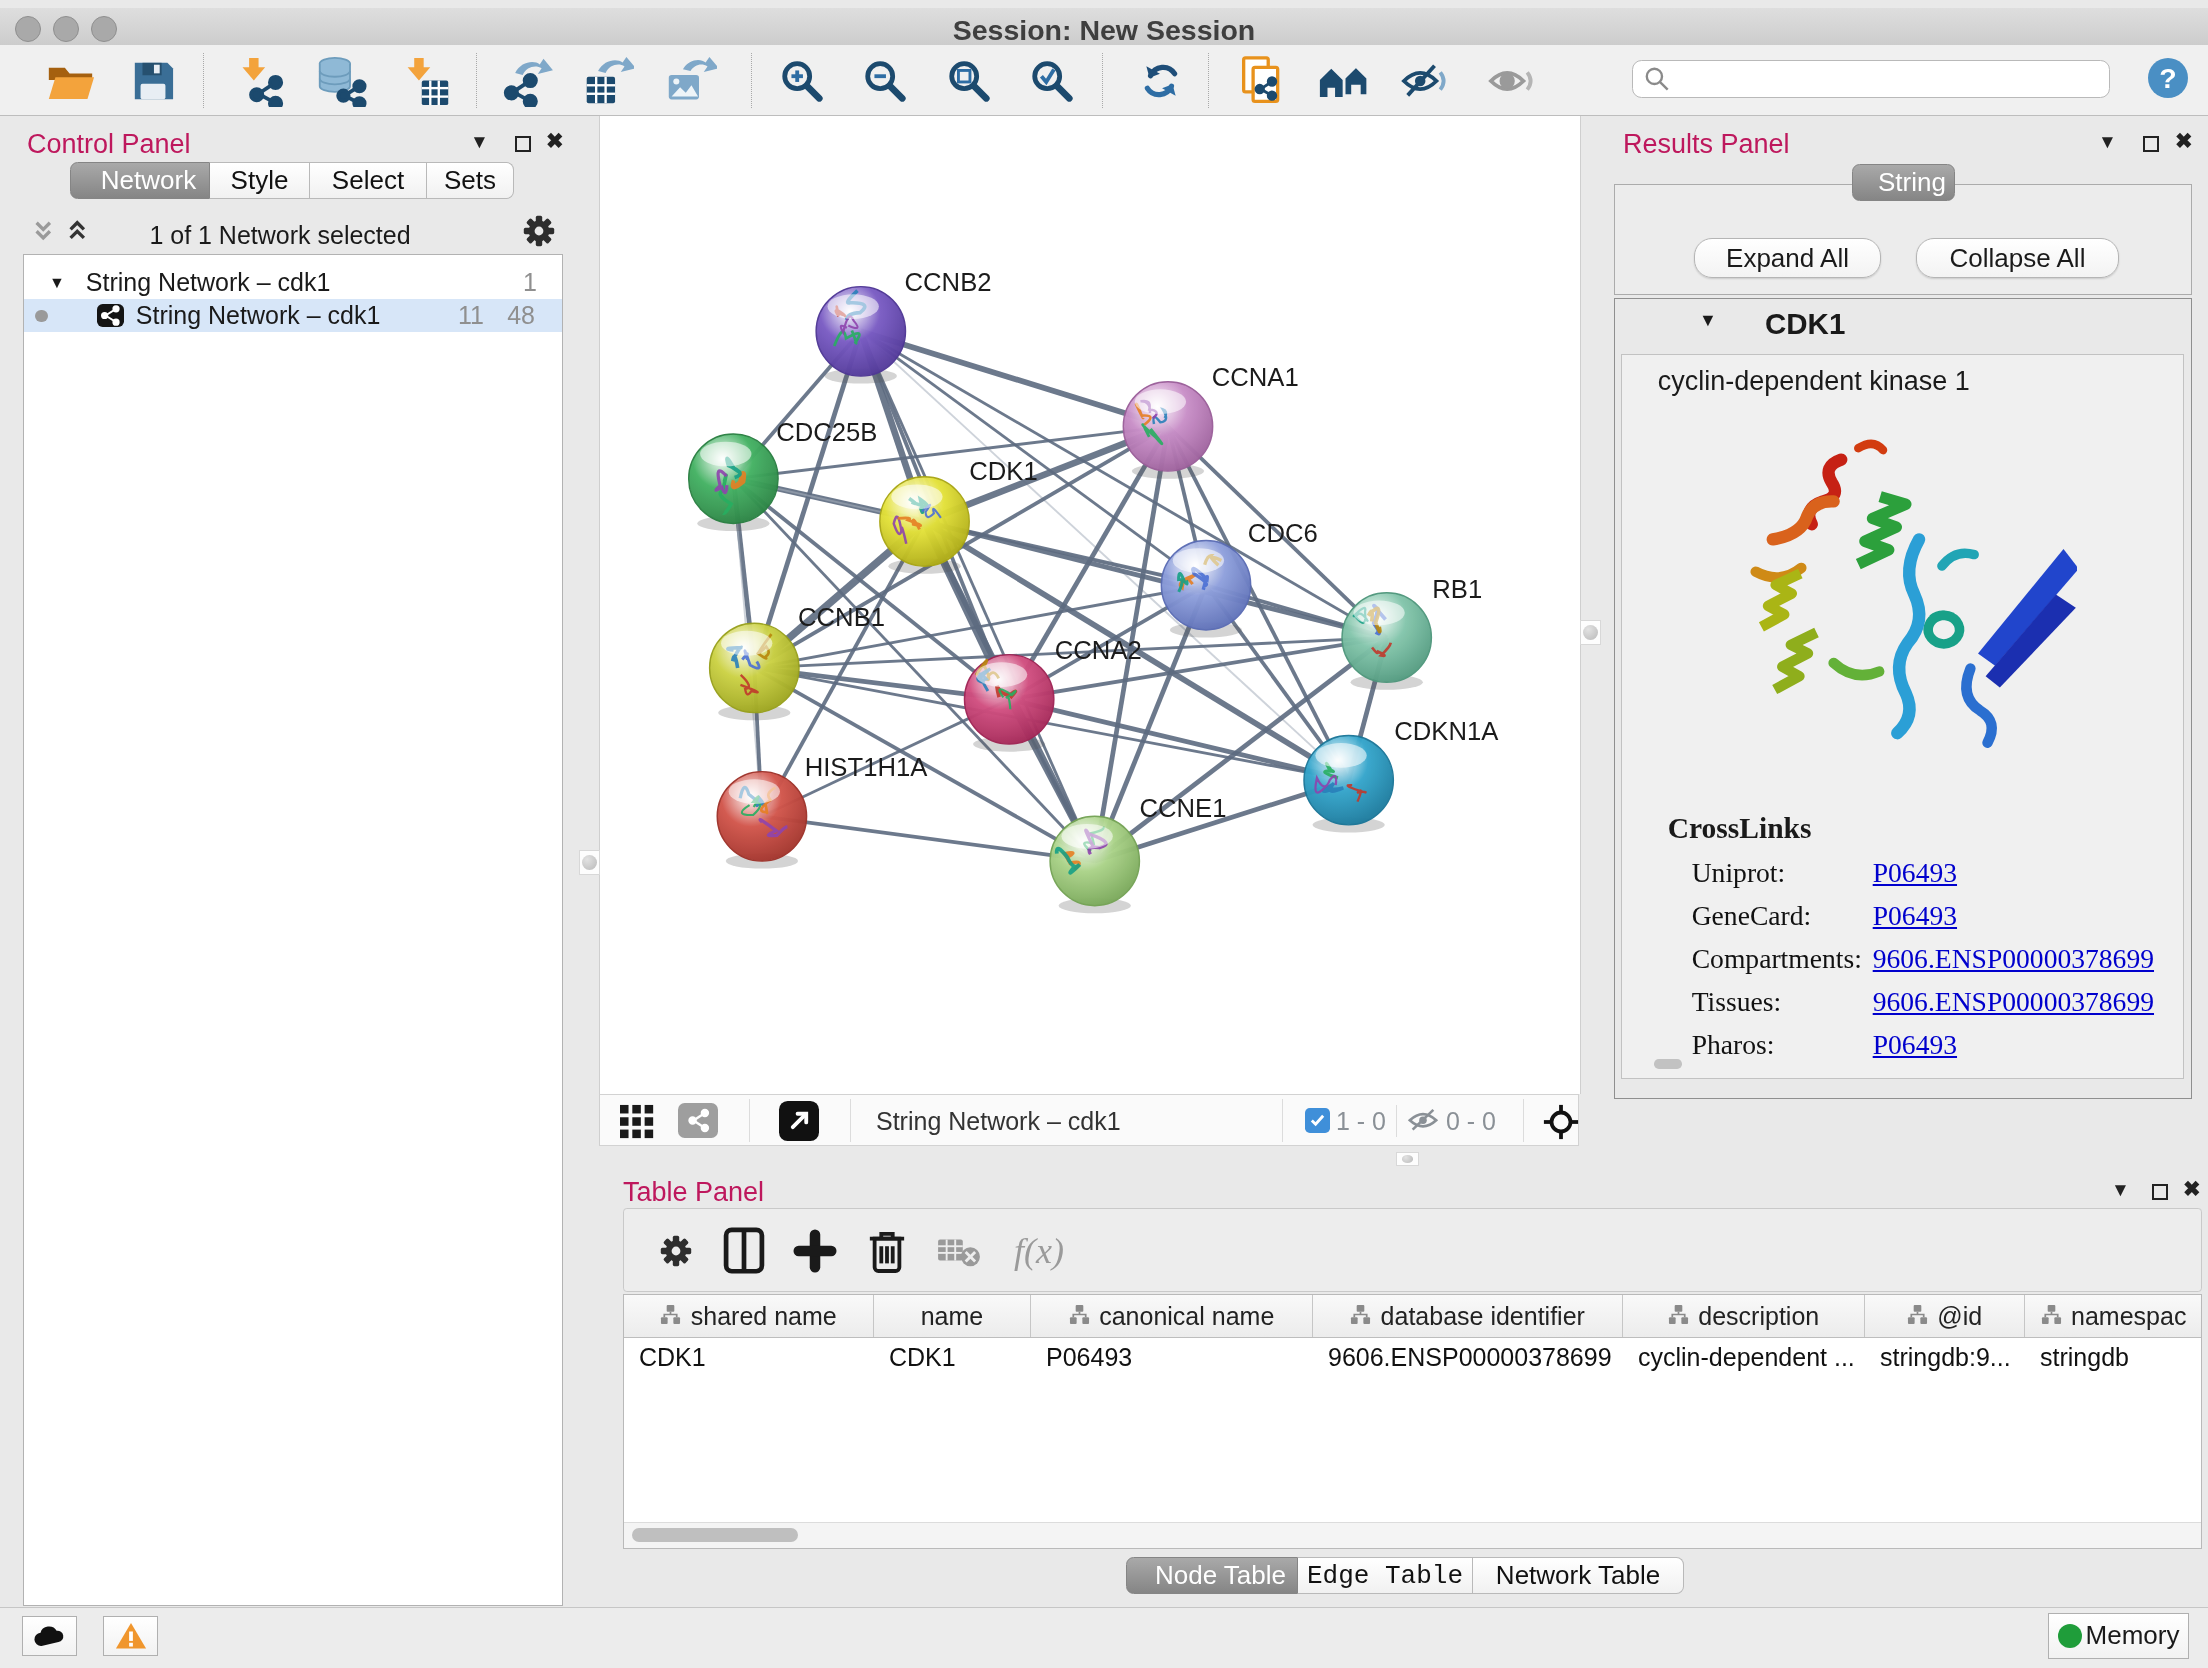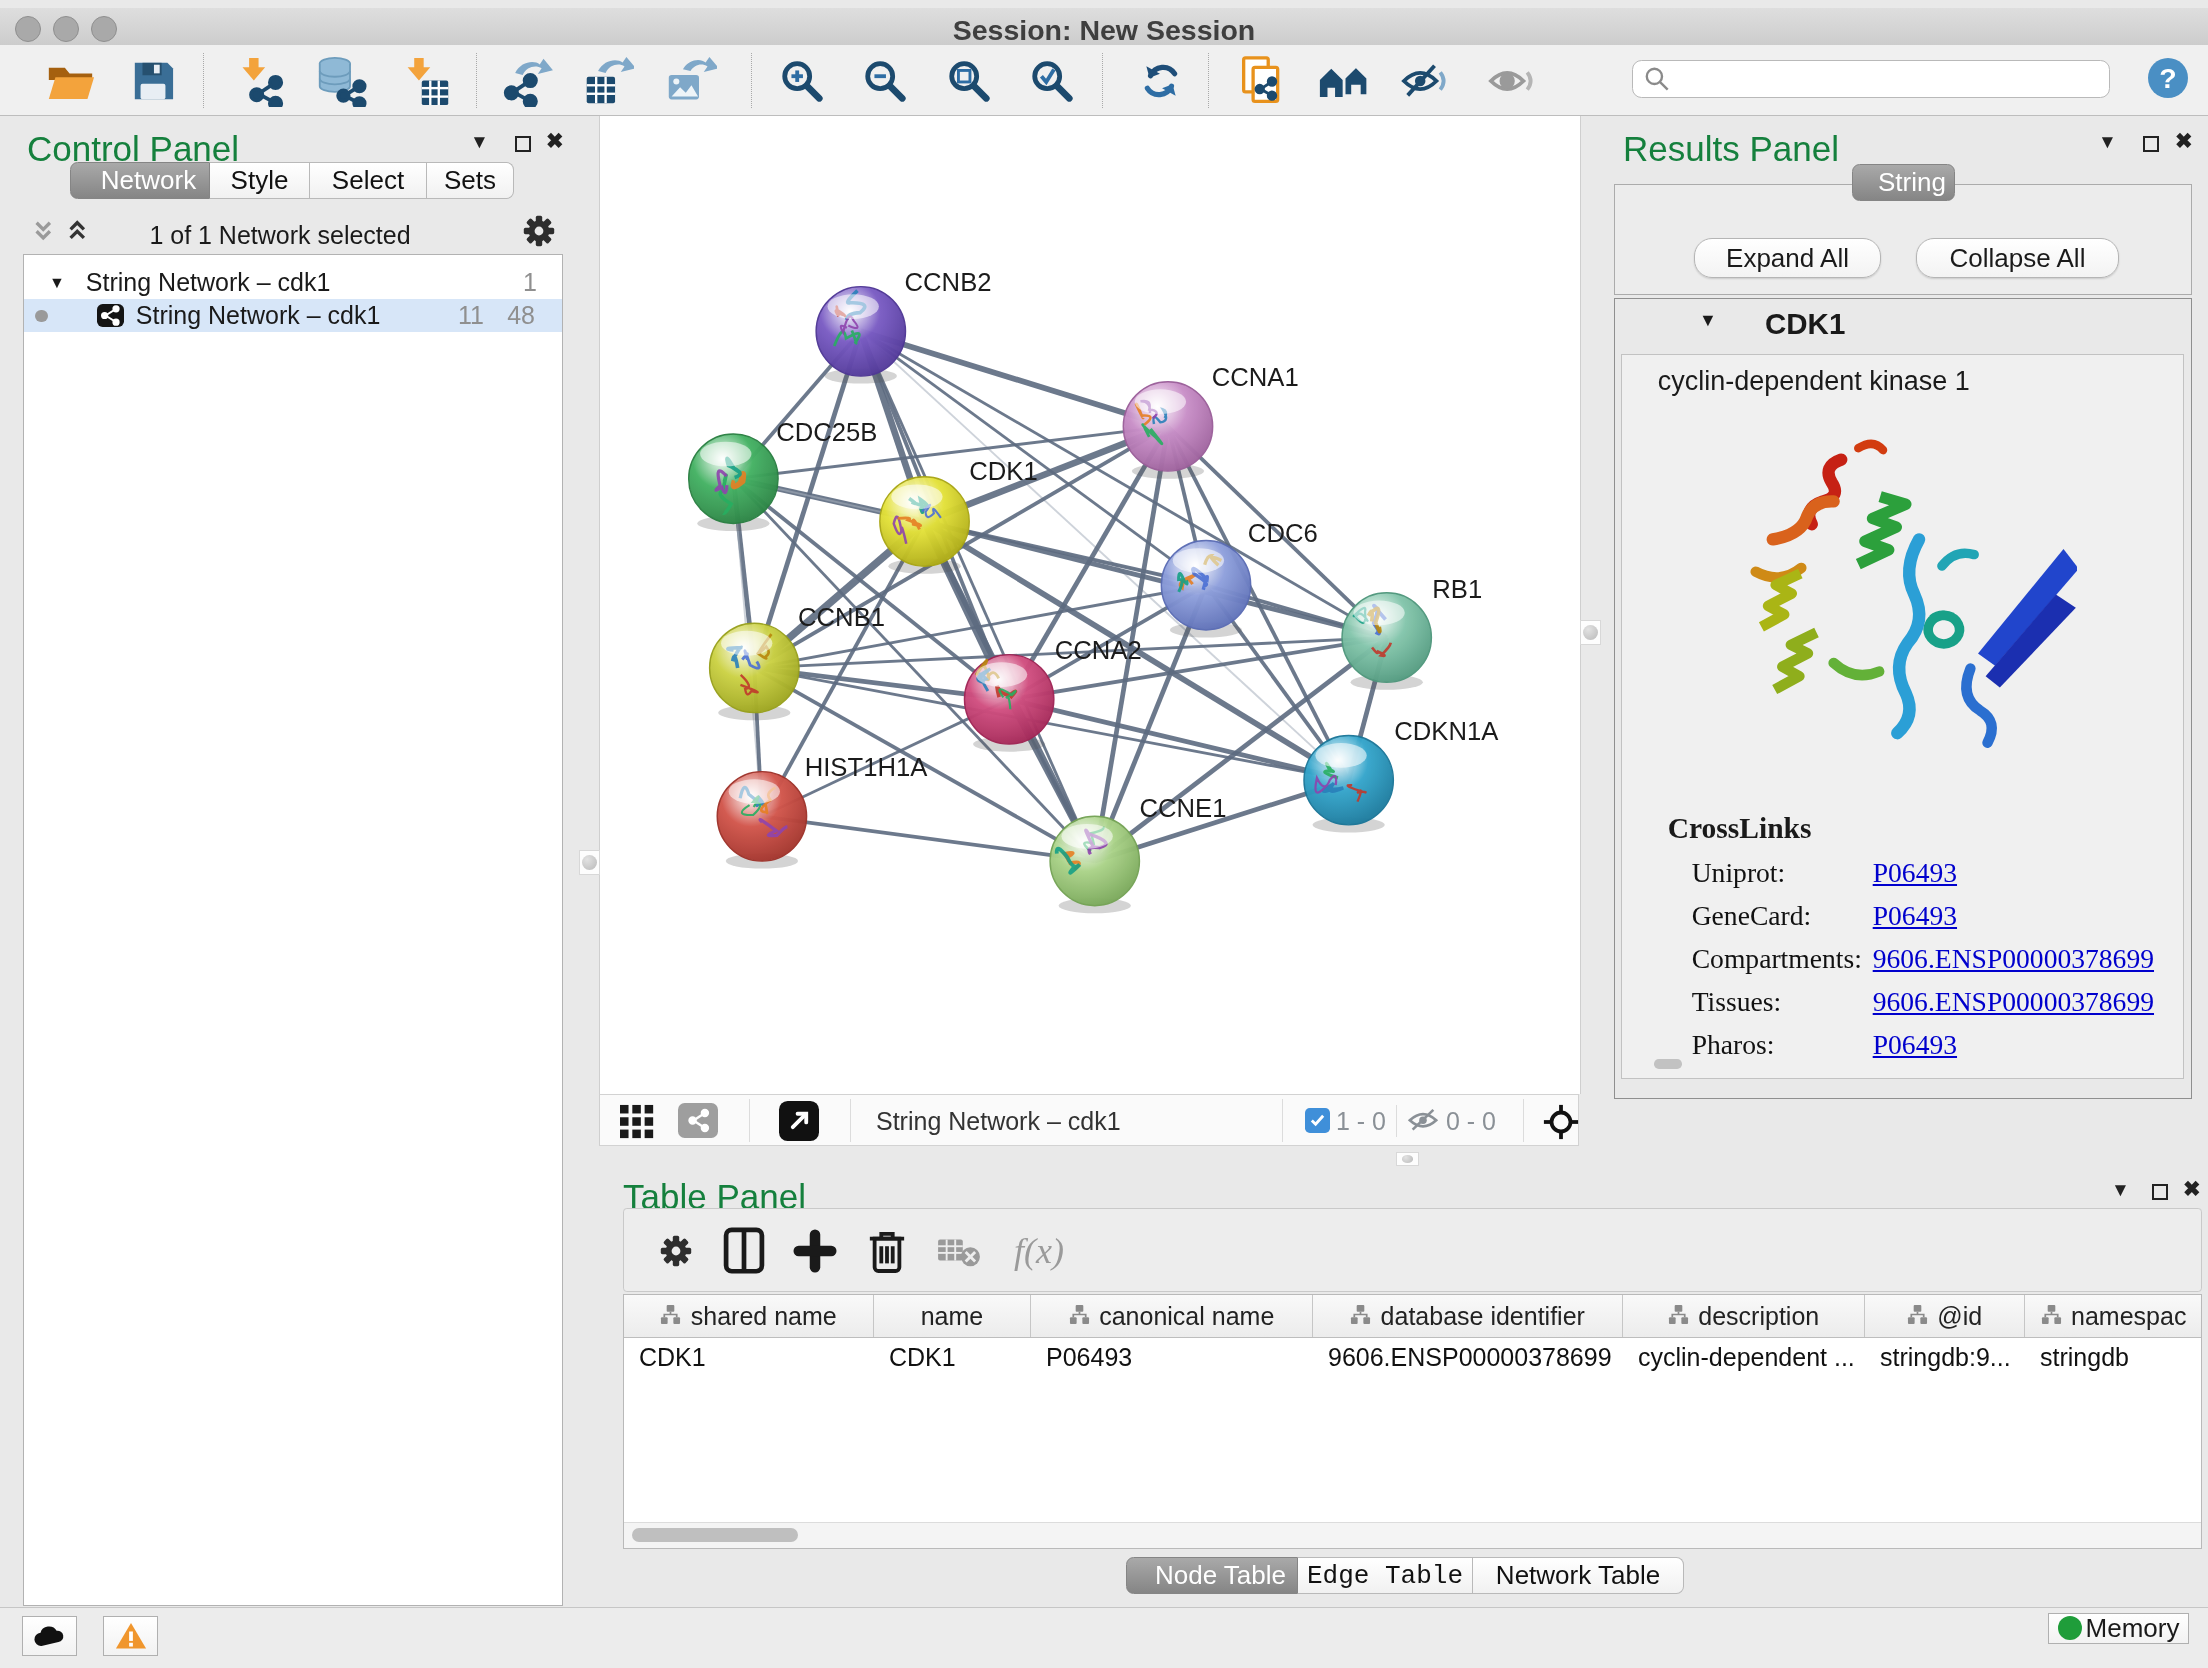--- a/index.html
+++ b/index.html
@@ -19,21 +19,21 @@
   .tsep{position:absolute;top:7.6px;height:55px;border-left:1.9px dotted #a9a9a9;}
   .ticon{position:absolute;top:9.5px;width:55px;height:53px;display:flex;
     align-items:center;justify-content:center;cursor:pointer;}
   #searchbox{position:absolute;left:1632px;top:15px;width:478px;height:38px;background:#fff;
     border:1.9px solid #b9b9b9;border-radius:9.5px;display:flex;align-items:center;box-sizing:border-box;}
   #searchbox input{border:none;outline:none;font-size:25px;flex:1;background:transparent;
     font-family:"Liberation Sans",sans-serif;}
   #helpbtn{position:absolute;left:2148px;top:13.3px;width:40px;height:40px;border-radius:50%;
     background:#4a8fc4;color:#fff;font-size:28.5px;font-weight:bold;text-align:center;line-height:40px;cursor:pointer;}
   
-  .ptitle{font-size:35px;color:#15803d;}
+  .ptitle{font-size:27px;color:#be185d;}
   .pctl{position:absolute;font-size:21px;color:#222;cursor:pointer;}
   .sq{display:inline-block;width:16px;height:16px;border:2.4px solid #222;box-sizing:border-box;}
   .tabs{position:absolute;display:flex;}
   .tab{height:37px;border:1px solid #b9b9b9;border-left:none;background:linear-gradient(#ffffff,#f1f1f1);
     color:#111;font-size:26px;display:flex;align-items:center;justify-content:center;cursor:pointer;box-sizing:border-box;}
   .tab:first-child{border-left:1px solid #b9b9b9;border-radius:7.6px 0 0 7.6px;}
   .tab:last-child{border-radius:0 7.6px 7.6px 0;}
   .tab.sel{background:linear-gradient(#a9a9a9,#858585);color:#fff;border-color:#858585;padding-left:17px;}
   .tab.single{border-radius:7.6px;border-left:1px solid #858585;}
   
@@ -891,20 +891,20 @@
           <path d="M9 24 a7 7 0 0 1 -1-14 a9 8 0 0 1 17-2 a6 6 0 0 1 2 12 z" fill="#111"></path>
         </svg>
     </div>
     <div class="sbtn" style="left:103px;top:7.6px;width:55px;height:40px">
       <svg width="32" height="28.5" viewBox="0 0 34 30">
           <path d="M17 2 L33 29 H1 Z" fill="#f0962d"></path>
           <rect x="15" y="11" width="4" height="10" fill="#fff"></rect>
           <rect x="15" y="23" width="4" height="4" fill="#fff"></rect>
         </svg>
     </div>
-    <div class="sbtn" style="left:2048px;top:4.8px;width:141px;height:31px;gap:4px">
+    <div class="sbtn" style="left:2048px;top:4.8px;width:141px;height:46px;gap:4px">
       <span style="width:24px;height:24px;border-radius:50%;background:#1f9d3a"></span>
       <span style="font-size:26px">Memory</span>
     </div>
   </div>
 
 </div>
 
 
 </body></html>

